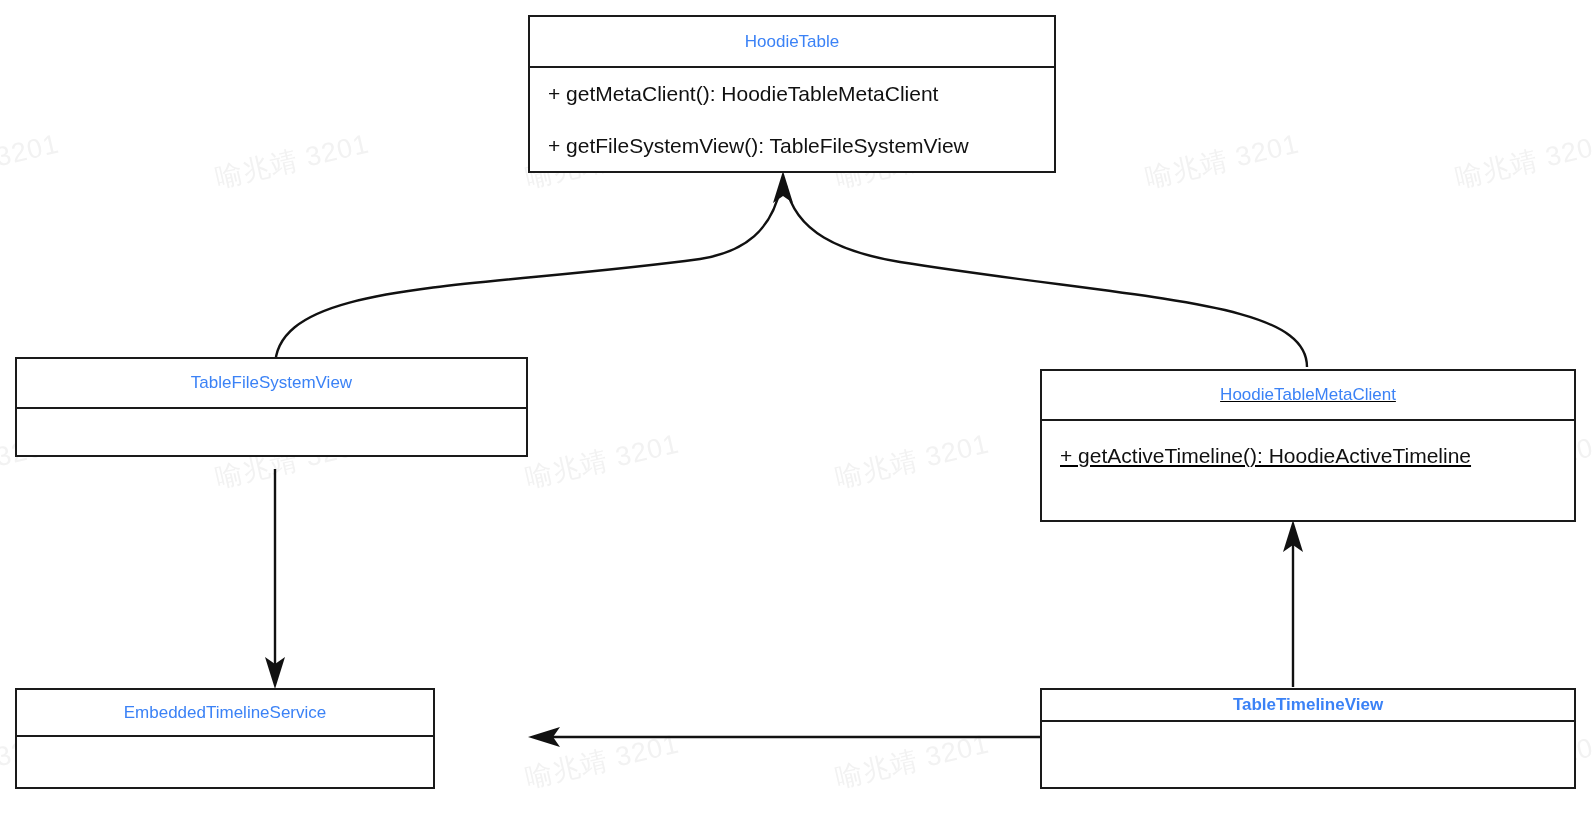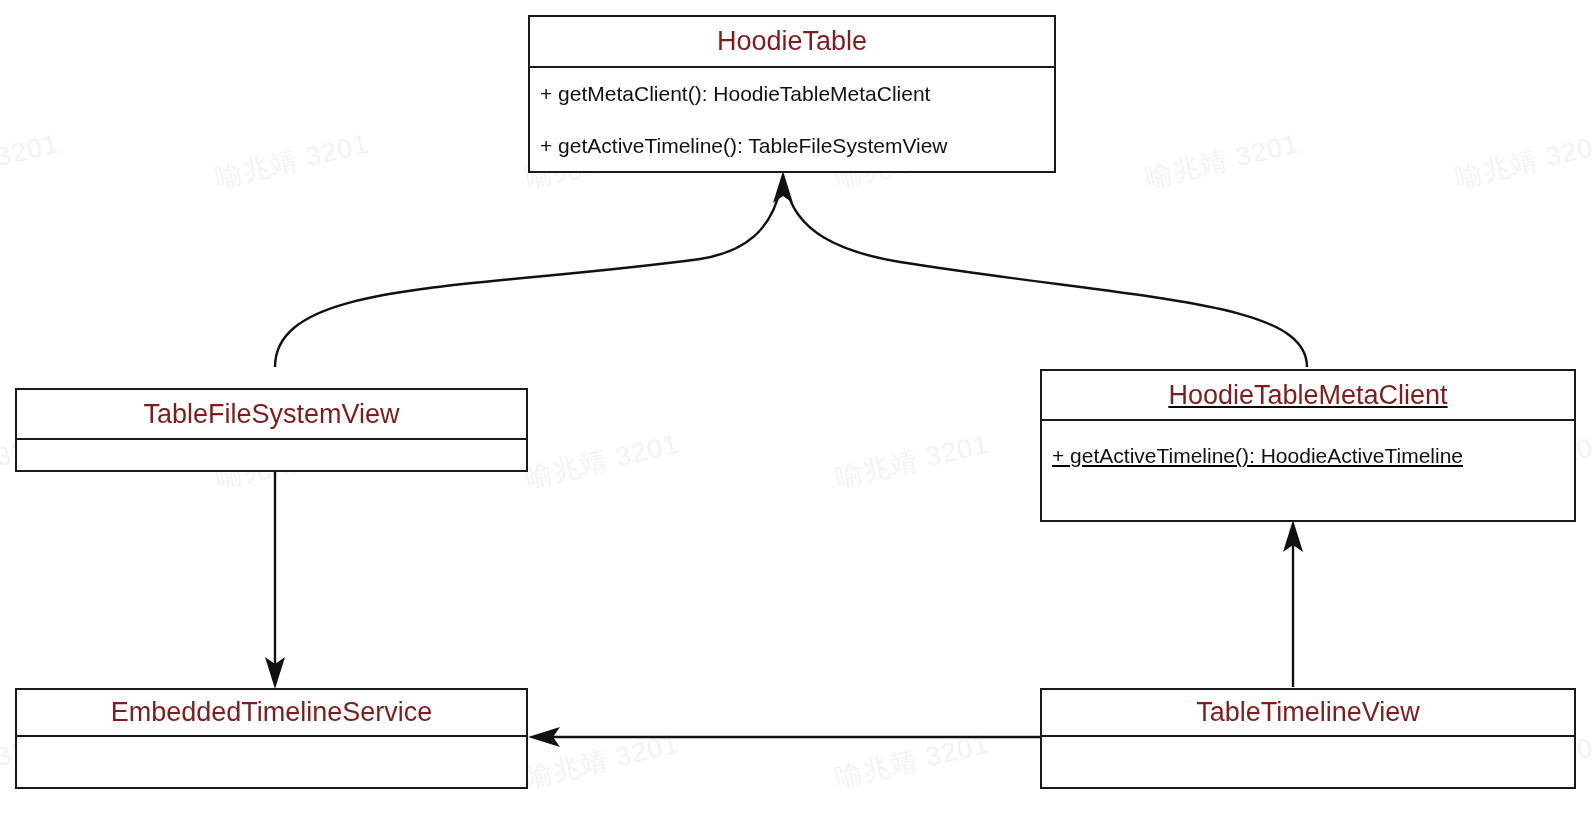--- a/index.html
+++ b/index.html
@@ -56,64 +56,65 @@
   .uml-class {
     position: absolute;
     box-sizing: border-box;
     background: #ffffff;
     border: 2px solid #1a1a1a;
     z-index: 2;
   }
   .uml-name {
     box-sizing: border-box;
     text-align: center;
-    font-size: 27px;
-    color: #7f1d1d;
+    font-size: 17px;
+    color: #3b82f6;
     display: flex;
     align-items: center;
     justify-content: center;
     border-bottom: 2px solid #1a1a1a;
     white-space: nowrap;
   }
   .uml-members {
     box-sizing: border-box;
     display: flex;
     flex-direction: column;
     justify-content: space-around;
   }
   .uml-member {
     font-size: 21px;
     color: #111111;
     padding-left: 10px;
     white-space: nowrap;
     line-height: 1.1;
+    margin-left: 8px;
   }
   .uml-members.empty {
     justify-content: center;
   }
 
   
   #box-hoodie-table        { left: 528px; top: 15px;  width: 528px; height: 158px; }
   #box-hoodie-table .uml-name     { height: 51px; }
   #box-hoodie-table .uml-members  { height: 103px; }
 
-  #box-table-fs-view       { left: 15px;  top: 388px; width: 513px; height: 84px; }
+  #box-table-fs-view       { left: 15px;  top: 357px; width: 513px; height: 100px; }
   #box-table-fs-view .uml-name    { height: 50px; }
   #box-table-fs-view .uml-members { height: 46px; }
 
   #box-meta-client         { left: 1040px; top: 369px; width: 536px; height: 153px; text-decoration: underline; }
   #box-meta-client .uml-name      { height: 50px; }
   #box-meta-client .uml-members   { height: 70px; }
 
-  #box-embedded-timeline   { left: 15px;  top: 688px; width: 513px; height: 101px; }
+  #box-embedded-timeline   { left: 15px;  top: 688px; width: 420px; height: 101px; }
   #box-embedded-timeline .uml-name    { height: 47px; }
   #box-embedded-timeline .uml-members { height: 50px; }
 
   #box-table-timeline-view { left: 1040px; top: 688px; width: 536px; height: 101px; }
-  #box-table-timeline-view .uml-name    { height: 47px; }
+  #box-table-timeline-view .uml-name    { height: 32px; font-weight: bold; }
   #box-table-timeline-view .uml-members { height: 50px; }
 </style>
 </head>
 <body>
 
 <div id="canvas">
 
   <div id="watermark-layer">
       <div class="watermark" style="left: -90px; top: 160px; color: rgb(242, 242, 242); transform: rotate(-13deg);">喻兆靖 3201</div>
       <div class="watermark" style="left: 220px; top: 160px; color: rgb(242, 242, 242); transform: rotate(-13deg);">喻兆靖 3201</div>
@@ -155,21 +156,21 @@
     <path d="M 1293 520 L 1283 552 L 1293 545 L 1303 552 Z" fill="#111111"></path>
 
     <line x1="1040" y1="737" x2="545" y2="737" stroke="#111111" stroke-width="2.4"></line>
     <path d="M 528 737 L 560 727 L 553 737 L 560 747 Z" fill="#111111"></path>
   </svg>
 
   <div class="uml-class" id="box-hoodie-table">
     <div class="uml-name">HoodieTable</div>
     <div class="uml-members">
       <div class="uml-member">+ getMetaClient(): HoodieTableMetaClient</div>
-      <div class="uml-member">+ getActiveTimeline(): TableFileSystemView</div>
+      <div class="uml-member">+ getFileSystemView(): TableFileSystemView</div>
     </div>
   </div>
 
   <div class="uml-class" id="box-table-fs-view">
     <div class="uml-name">TableFileSystemView</div>
     <div class="uml-members empty"></div>
   </div>
 
   <div class="uml-class" id="box-meta-client">
     <div class="uml-name">HoodieTableMetaClient</div>

